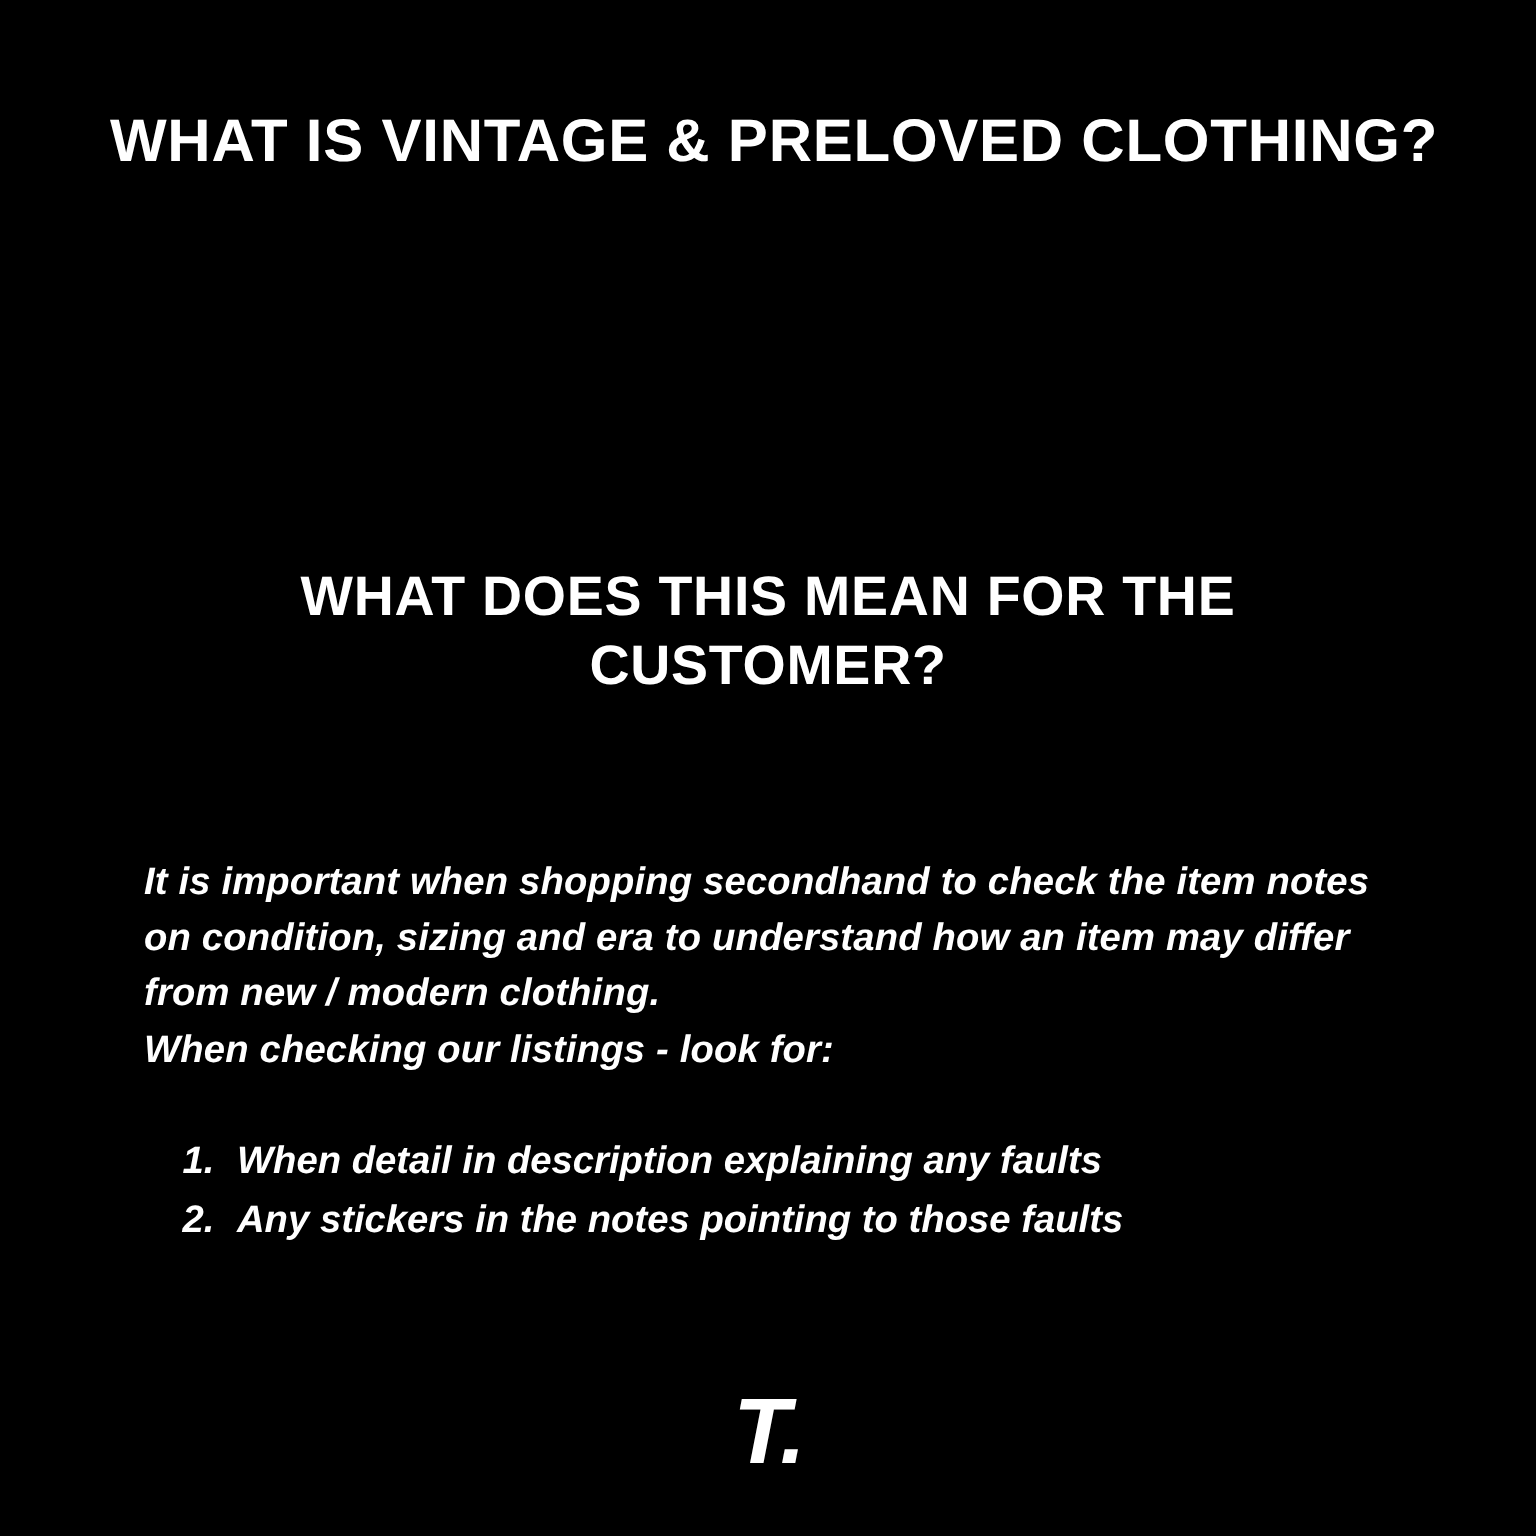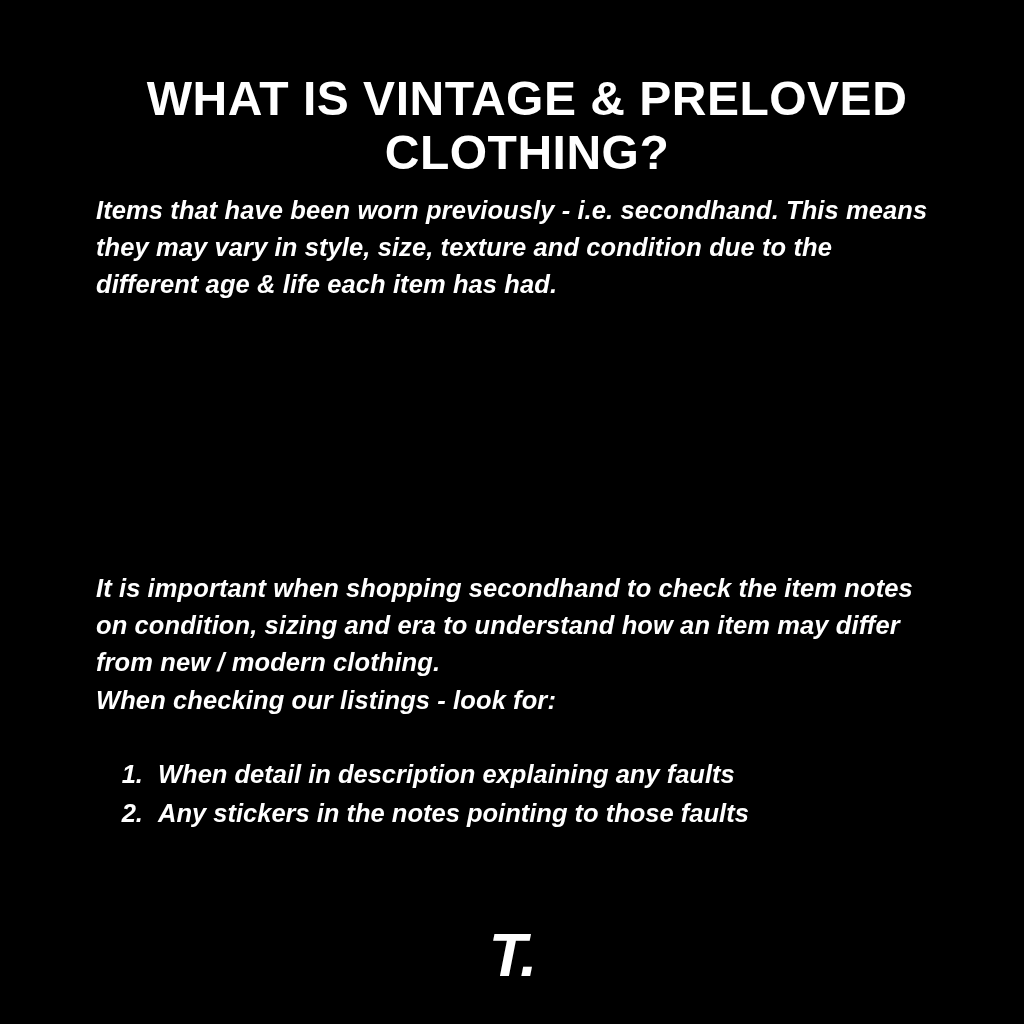--- a/index.html
+++ b/index.html
@@ -27,23 +27,23 @@
     font-style: normal;
     text-align: center;
     letter-spacing: 0.5px;
     line-height: 1.12;
     color: #ffffff;
   }
 
   .h1-main {
     position: absolute;
     top: 72px;
-    left: 55px;
+    left: 44px;
     width: 944px;
-    font-size: 48px;
+    font-size: 40px;
   }
 
   .h2-main {
     position: absolute;
     top: 375px;
     left: 110px;
     width: 804px;
     font-size: 37px;
     line-height: 1.25;
   }
@@ -114,22 +114,22 @@
     line-height: 1;
   }
 </style>
 </head>
 <body>
 
 <div class="page">
 
   <div class="heading h1-main">WHAT IS VINTAGE &amp; PRELOVED CLOTHING?</div>
 
-  <div class="body-text para-1">Items that have been worn previously - i.e. secondhand. This means they may vary in style, size, texture and condition due to the different age &amp; life each item has had.</div>
 
+  <div class="heading h2-main">WHAT DOES THIS MEAN FOR THE CUSTOMER?</div>
 
   <div class="body-text para-2">It is important when shopping secondhand to check the item notes on condition, sizing and era to understand how an item may differ from new / modern clothing.</div>
 
   <div class="body-text para-3">When checking our listings - look for:</div>
 
   <div class="list-wrap">
     <ol class="faults-list">
       <li>When detail in description explaining any faults</li>
       <li>Any stickers in the notes pointing to those faults</li>
     </ol>

